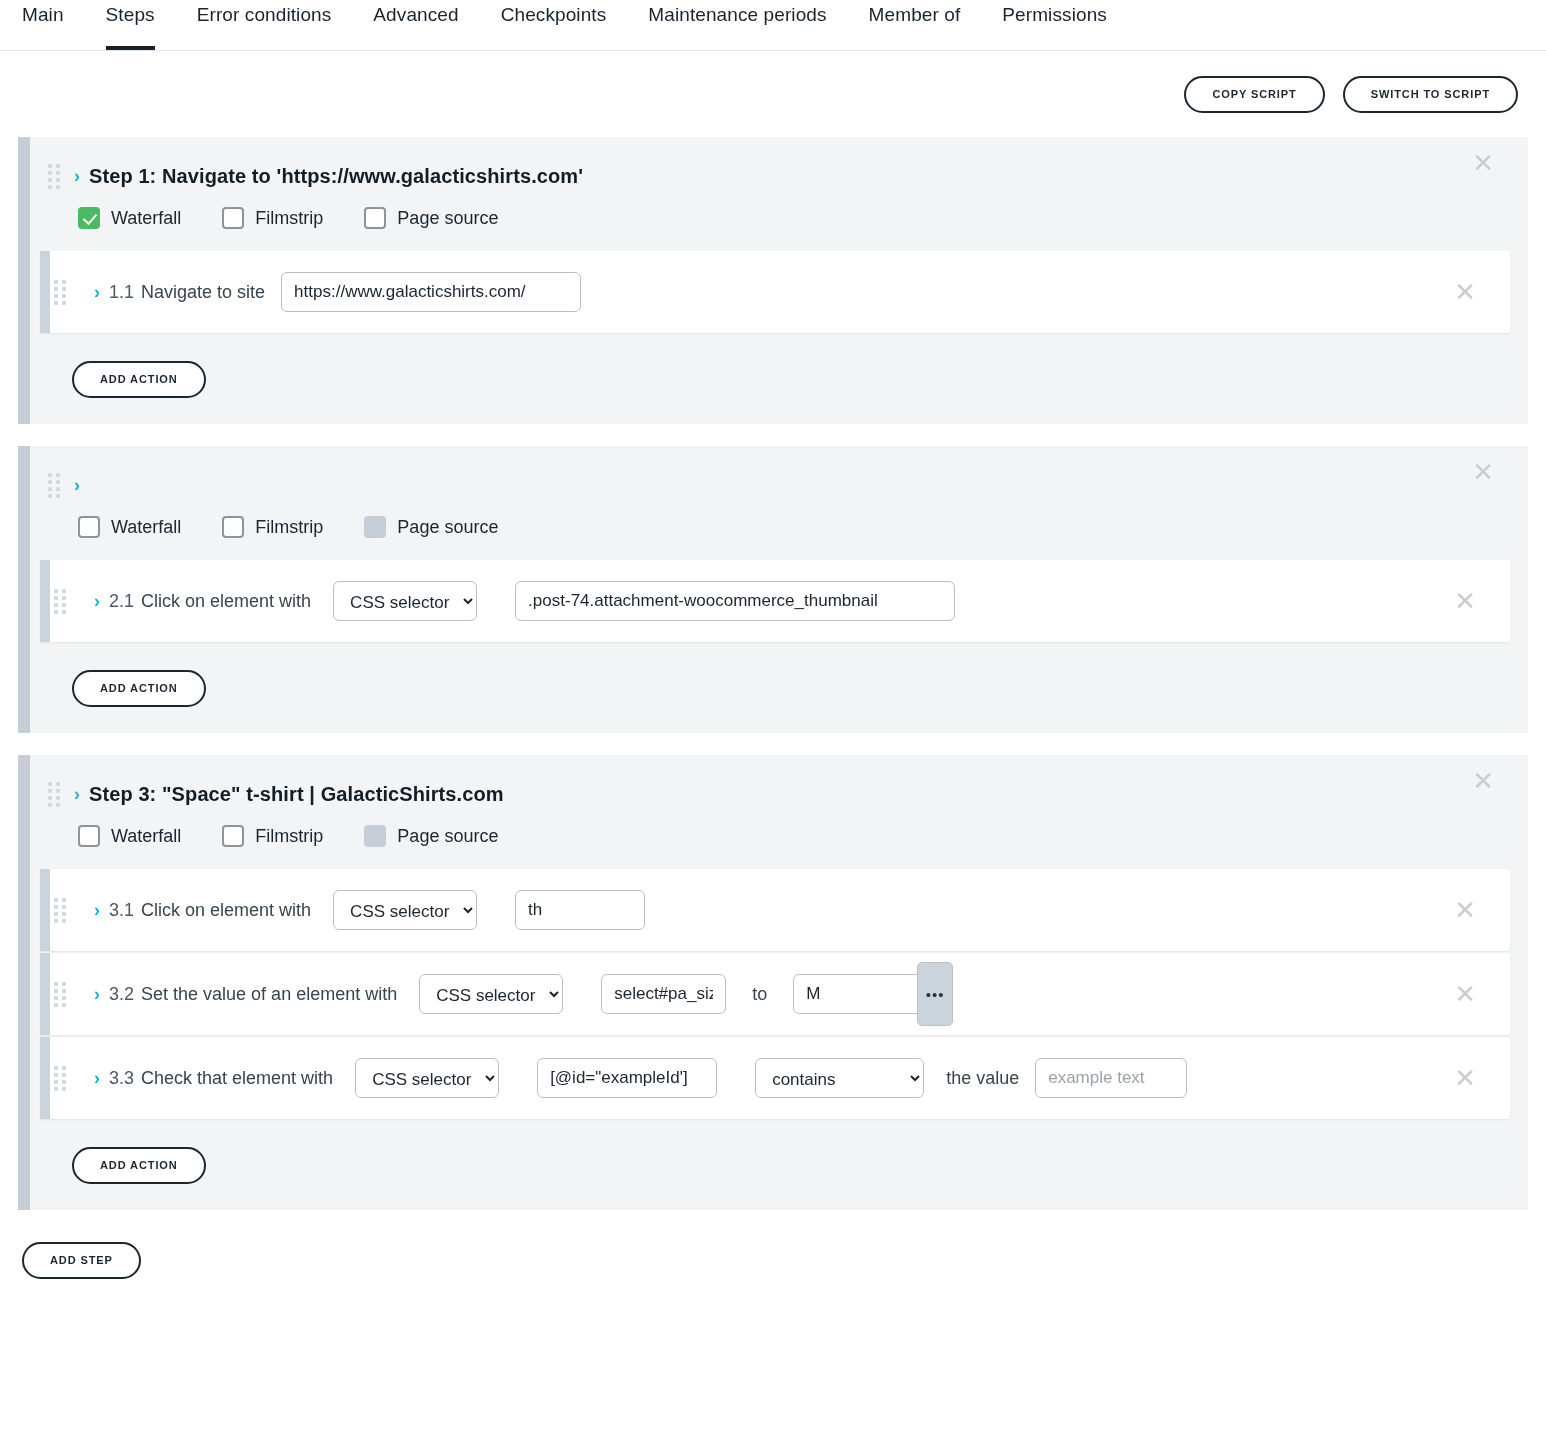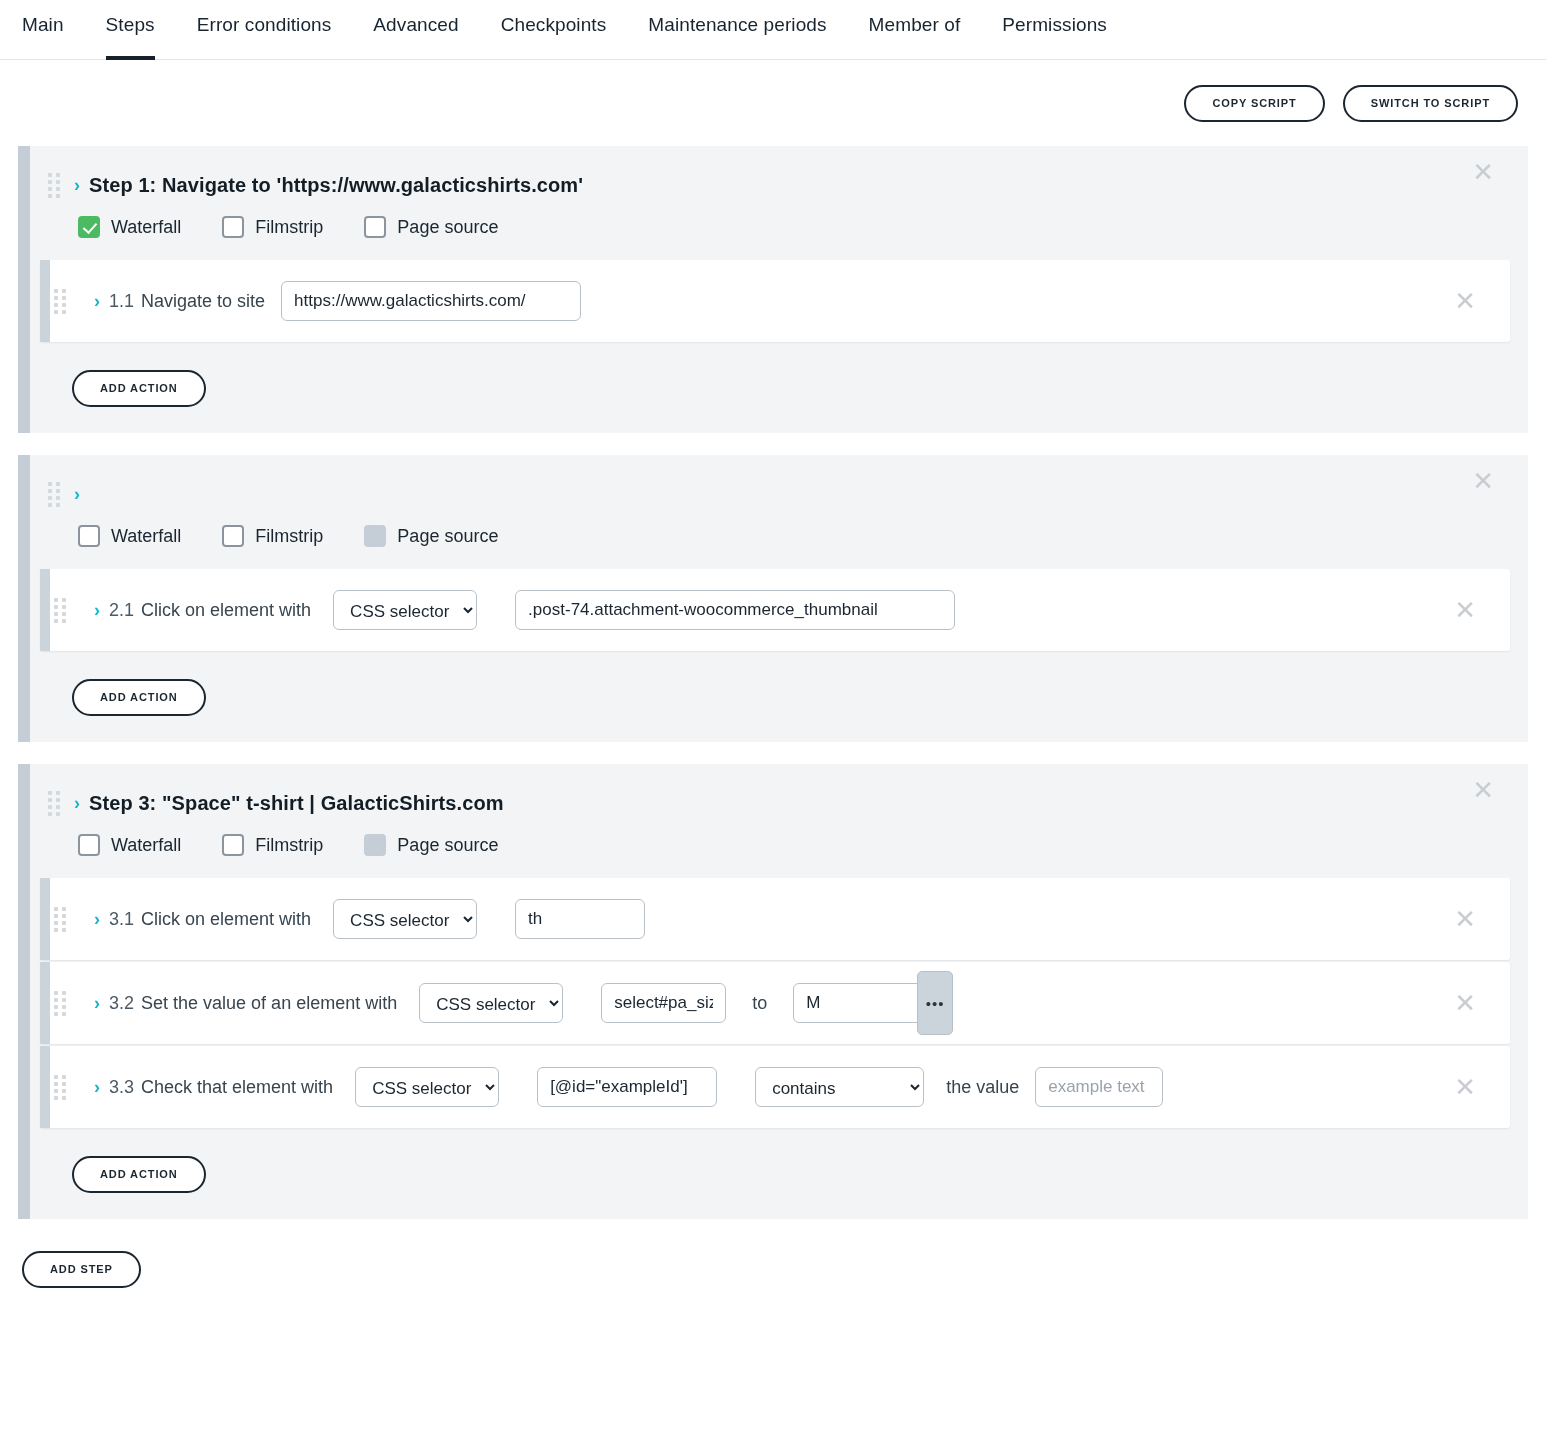--- a/index.html
+++ b/index.html
@@ -8,24 +8,24 @@
     width: 1546px; height: 1446px;
     background: #ffffff;
     font-family: "Liberation Sans", sans-serif;
     color: #1b2a35;
     overflow: hidden;
   }
 
   
   .tabbar {
     position: relative;
-    height: 60px;
+    height: 51px;
     border-bottom: 1px solid #e3e6e8;
     display: flex;
-    align-items: center;
+    align-items: flex-end;
     padding: 0 0 0 22px;
   }
   .tab {
     position: relative;
     font-size: 19px;
     color: #182430;
     padding: 14px 0 24px 0;
     margin-right: 42px;
     cursor: pointer;
     white-space: nowrap;
@@ -255,21 +255,21 @@
 
   
   .add-action-wrap { padding: 26px 0 26px 54px; }
   .add-step-wrap { padding: 10px 0 0 22px; }
 
   .w-url { width: 300px; margin-left: 10px; }
   .w-css-long { width: 440px; margin-left: 10px; }
   .w-th { width: 130px; margin-left: 10px; }
   .w-pasize { width: 125px; margin-left: 10px; }
   .w-xpath { width: 180px; margin-left: 10px; }
-  .w-example { width: 128px; margin-left: 10px; }
+  .w-example { width: 152px; margin-left: 10px; }
 </style>
 </head>
 <body>
 
 <div class="tabbar">
   <div class="tab">Main</div>
   <div class="tab active">Steps</div>
   <div class="tab">Error conditions</div>
   <div class="tab">Advanced</div>
   <div class="tab">Checkpoints</div>

